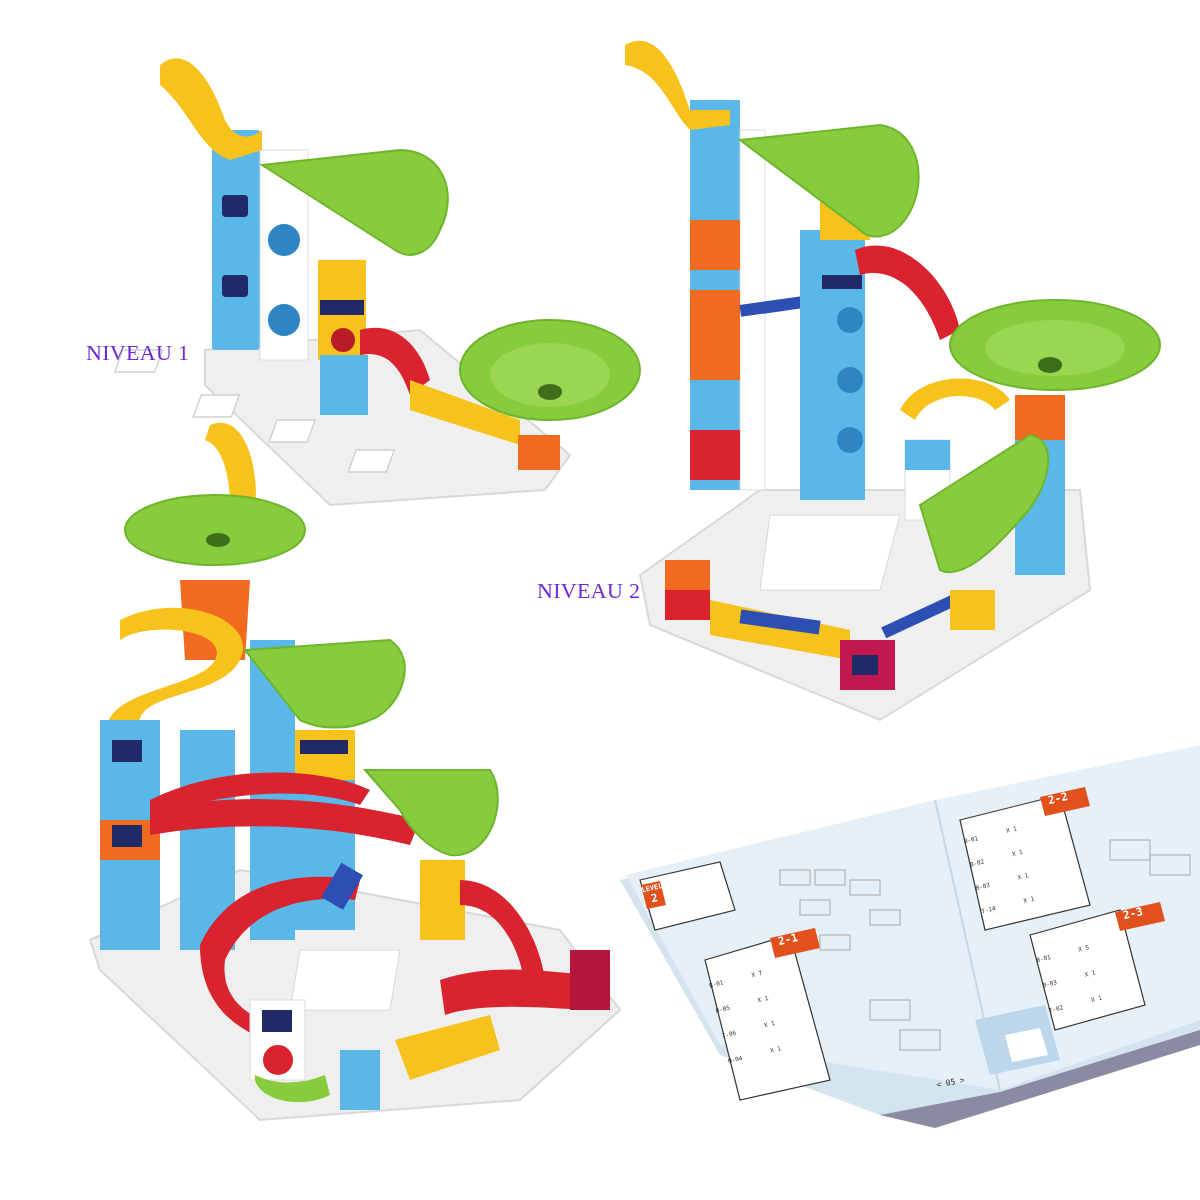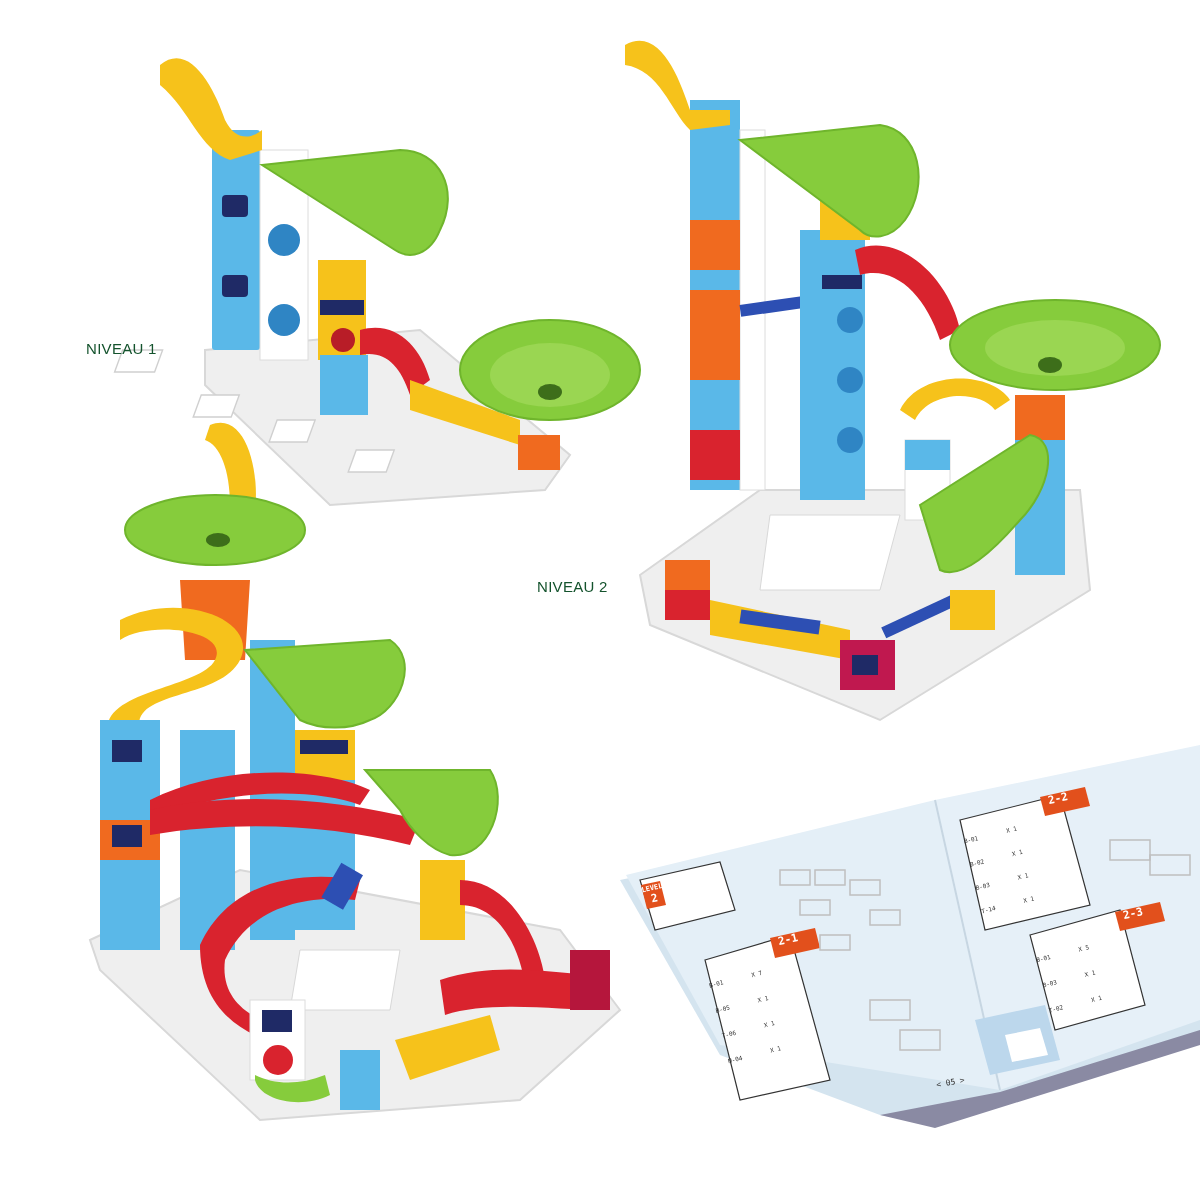--- a/index.html
+++ b/index.html
@@ -1,17 +1,17 @@
 <!DOCTYPE html>
 <html><head>
 <meta charset="utf-8">
 <style>
   html,body{margin:0;padding:0;background:#ffffff;}
   body{width:1200px;height:1200px;position:relative;overflow:hidden;font-family:"Liberation Sans","DejaVu Sans",sans-serif;}
-  .label{position:absolute;color:#14532d;font-size:15px;letter-spacing:0.3px;font-family:Liberation Sans, sans-serif;}
+  .label{position:absolute;color:#6d28d9;font-size:22px;letter-spacing:0.3px;font-family:Liberation Serif, serif;}
   svg{position:absolute;left:0;top:0;}
   .booklet-text{font-family:"DejaVu Sans Mono",monospace;}
 </style>
 </head>
 <body>
 
 <svg width="1200" height="1200" viewBox="0 0 1200 1200">
 
   <g>
 

